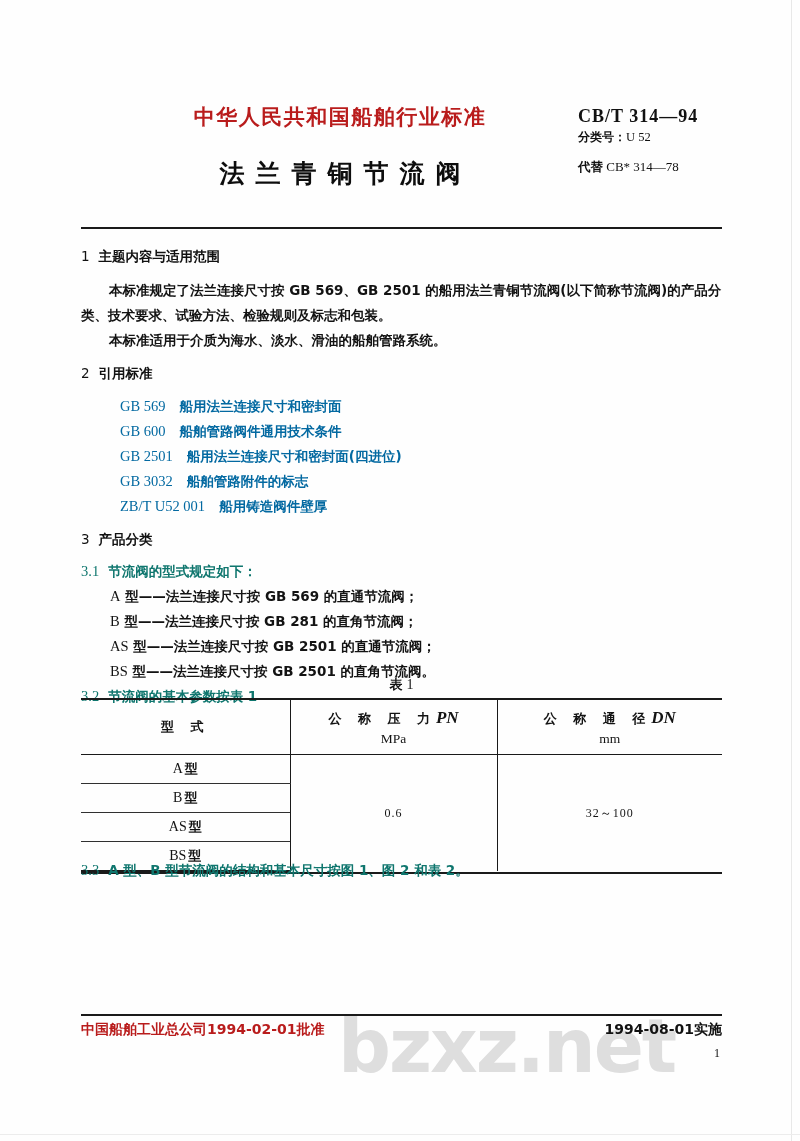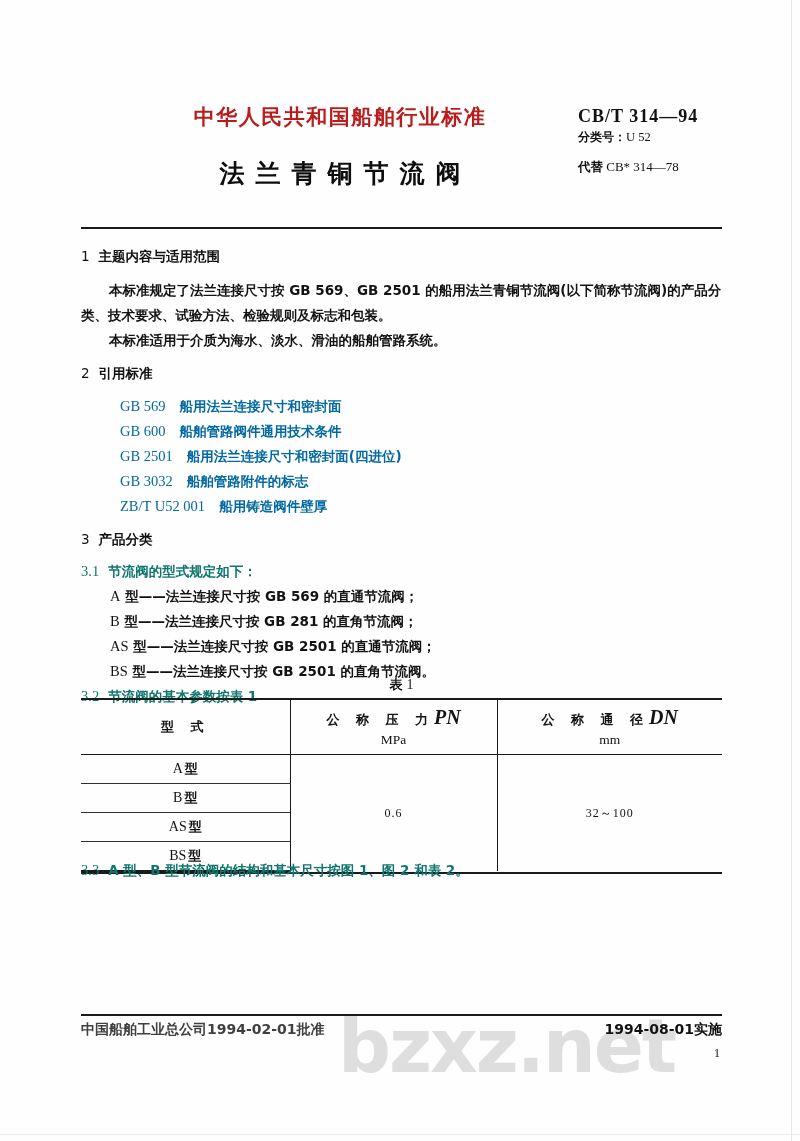--- a/index.html
+++ b/index.html
@@ -239,21 +239,21 @@
     height: 52px;
     font-family: "DejaVu Sans", sans-serif;
     font-weight: bold;
     font-size: 13px;
   }
   .hdr-cell .spaced { letter-spacing: 6px; }
   .hdr-cell .ital {
     font-family: "Liberation Serif", serif;
     font-style: italic;
     font-weight: bold;
-    font-size: 20px;
+    font-size: 17px;
     letter-spacing: 0;
   }
   .hdr-cell .unit {
     display: block;
     font-family: "Liberation Serif", serif;
     font-weight: normal;
     font-style: normal;
     font-size: 13.5px;
     letter-spacing: 0;
     margin-top: 3px;
@@ -292,21 +292,21 @@
     height: 2px;
     background: #1a1a1a;
   }
   #footer-left {
     position: absolute;
     left: 81px;
     top: 1021px;
     font-family: "DejaVu Sans", sans-serif;
     font-weight: bold;
     font-size: 14px;
-    color: #404040;
+    color: #b91c1c;
     white-space: nowrap;
   }
   #footer-right {
     position: absolute;
     right: 78px;
     top: 1021px;
     font-family: "DejaVu Sans", sans-serif;
     font-weight: bold;
     font-size: 14px;
     color: #111111;

